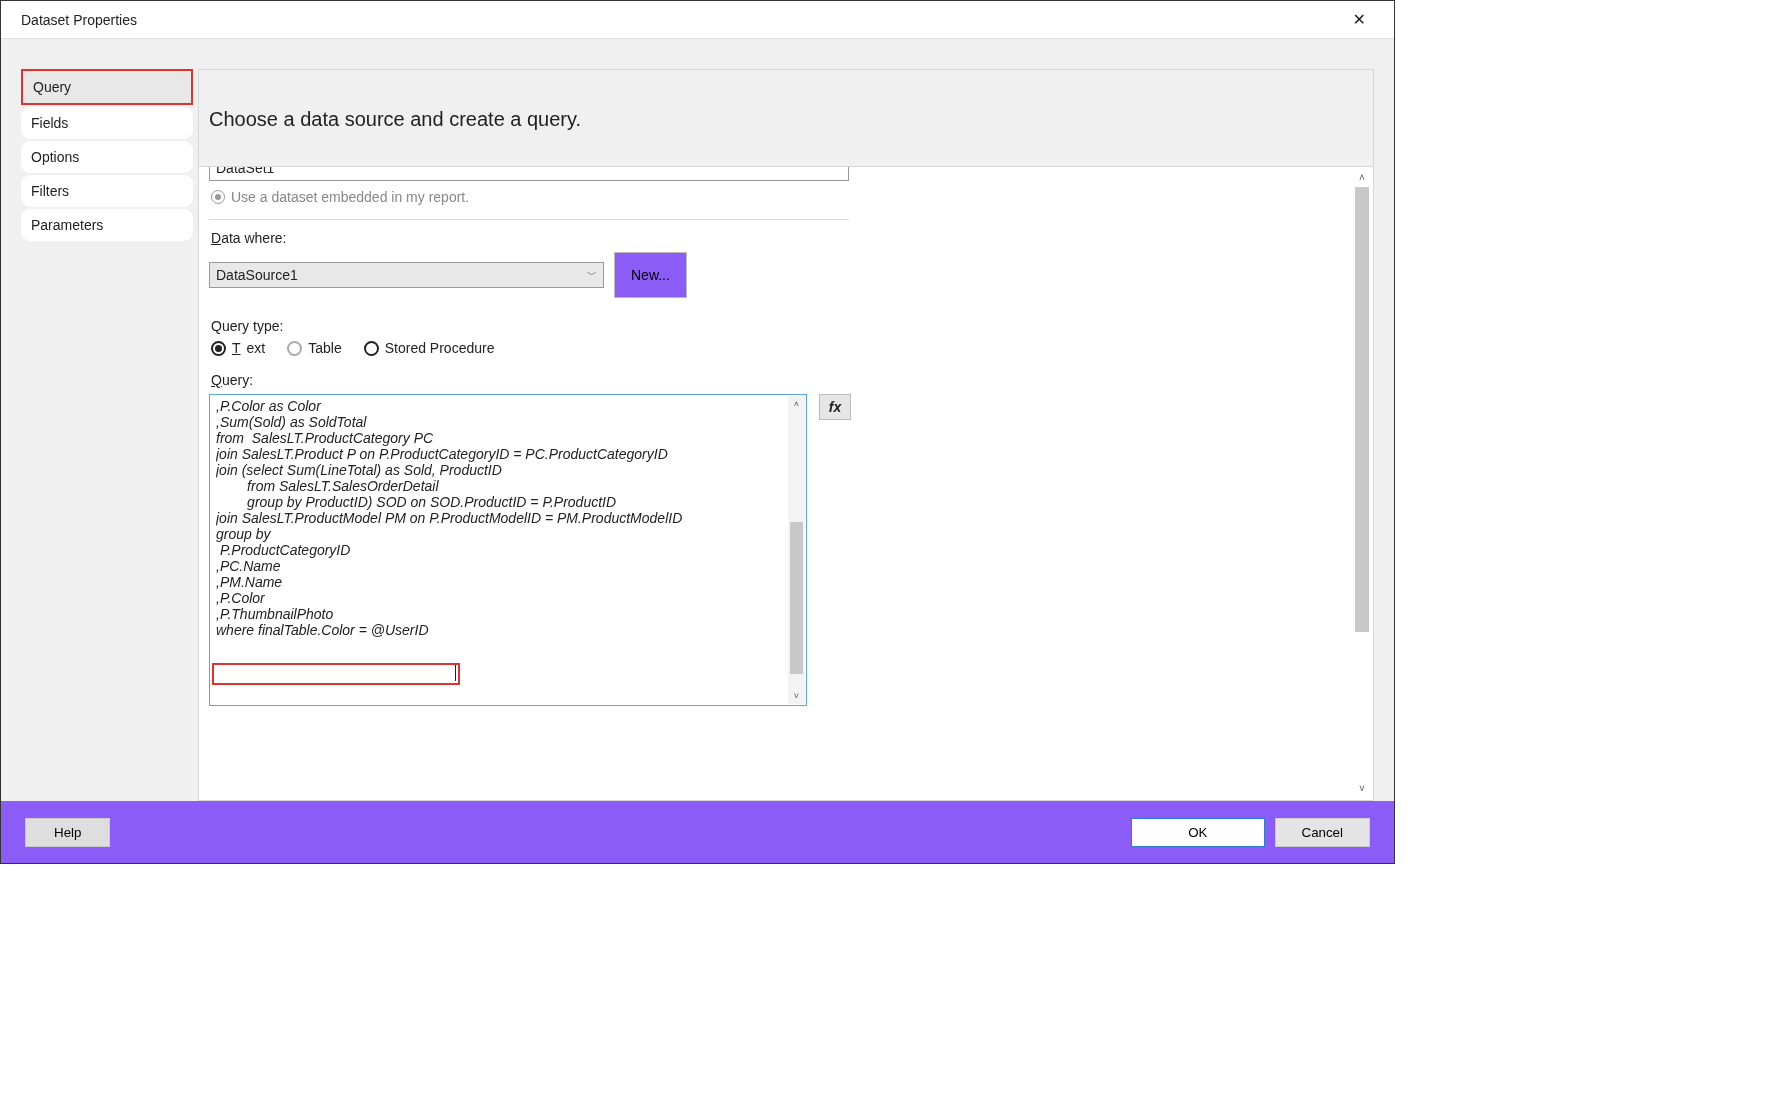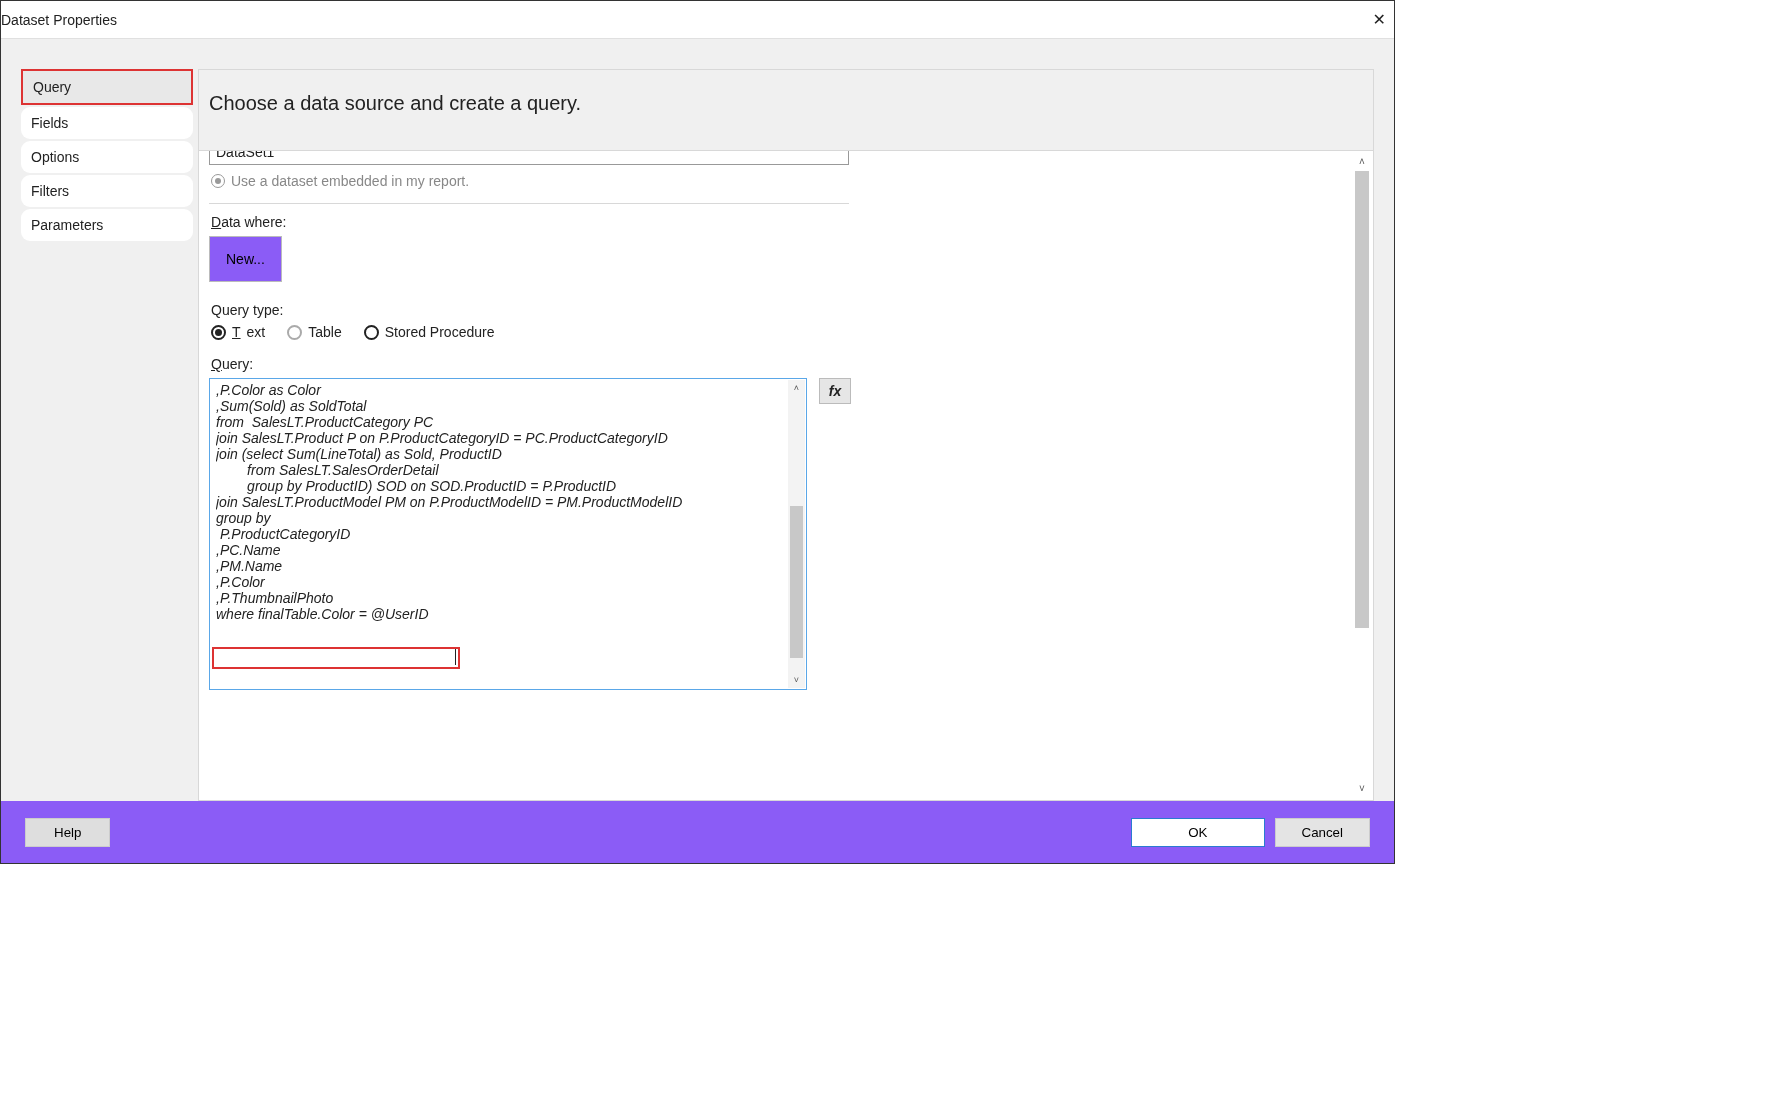--- a/index.html
+++ b/index.html
@@ -15,21 +15,21 @@
   border: 1px solid #333;
   background: #fff;
   display: flex;
   flex-direction: column;
   position: relative;
 }
 .titlebar {
   height: 38px;
   display: flex;
   align-items: center;
-  padding: 0 0;
+  padding: 0 20px;
   border-bottom: 1px solid #e0e0e0;
   background: #fff;
 }
 .titlebar .title { font-size: 14px; color: #222; }
 .titlebar .close {
   margin-left: auto;
   font-size: 16px;
   cursor: pointer;
   padding: 4px 8px;
   color: #222;
@@ -59,21 +59,21 @@
 }
 .sidebar .tab + .tab { margin-top: 2px; border-radius: 9px; }
 .content {
   flex: 1;
   margin: 30px 20px 0 5px;
   display: flex;
   flex-direction: column;
 }
 .content-header {
   font-size: 20px;
-  padding: 22px 10px 35px 10px;
+  padding: 38px 10px 35px 10px;
   background: #f0f0f0;
   border: 1px solid #d8d8d8;
   border-bottom: none;
 }
 .content-body {
   flex: 1;
   border: 1px solid #d8d8d8;
   background: #fff;
   position: relative;
   overflow: hidden;
@@ -274,20 +274,24 @@
               </span>
             <span>Use a dataset embedded in my report.</span>
           </div>
 
           <hr class="sep">
 
           <div class="section-label">
             <u>D</u><span>ata where:</span>
           </div>
           <div class="ds-row">
+            <div class="ds-select">
+              <span>DataSource1</span>
+              <span class="chev">﹀</span>
+            </div>
             <button class="btn">
               <span>New...</span>
             </button>
           </div>
 
           <div class="section-label">Query type:</div>
           <div class="query-type">
             <div class="qt-radio">
               <span class="qt-circle filled">
                   <span class="dot"></span>

